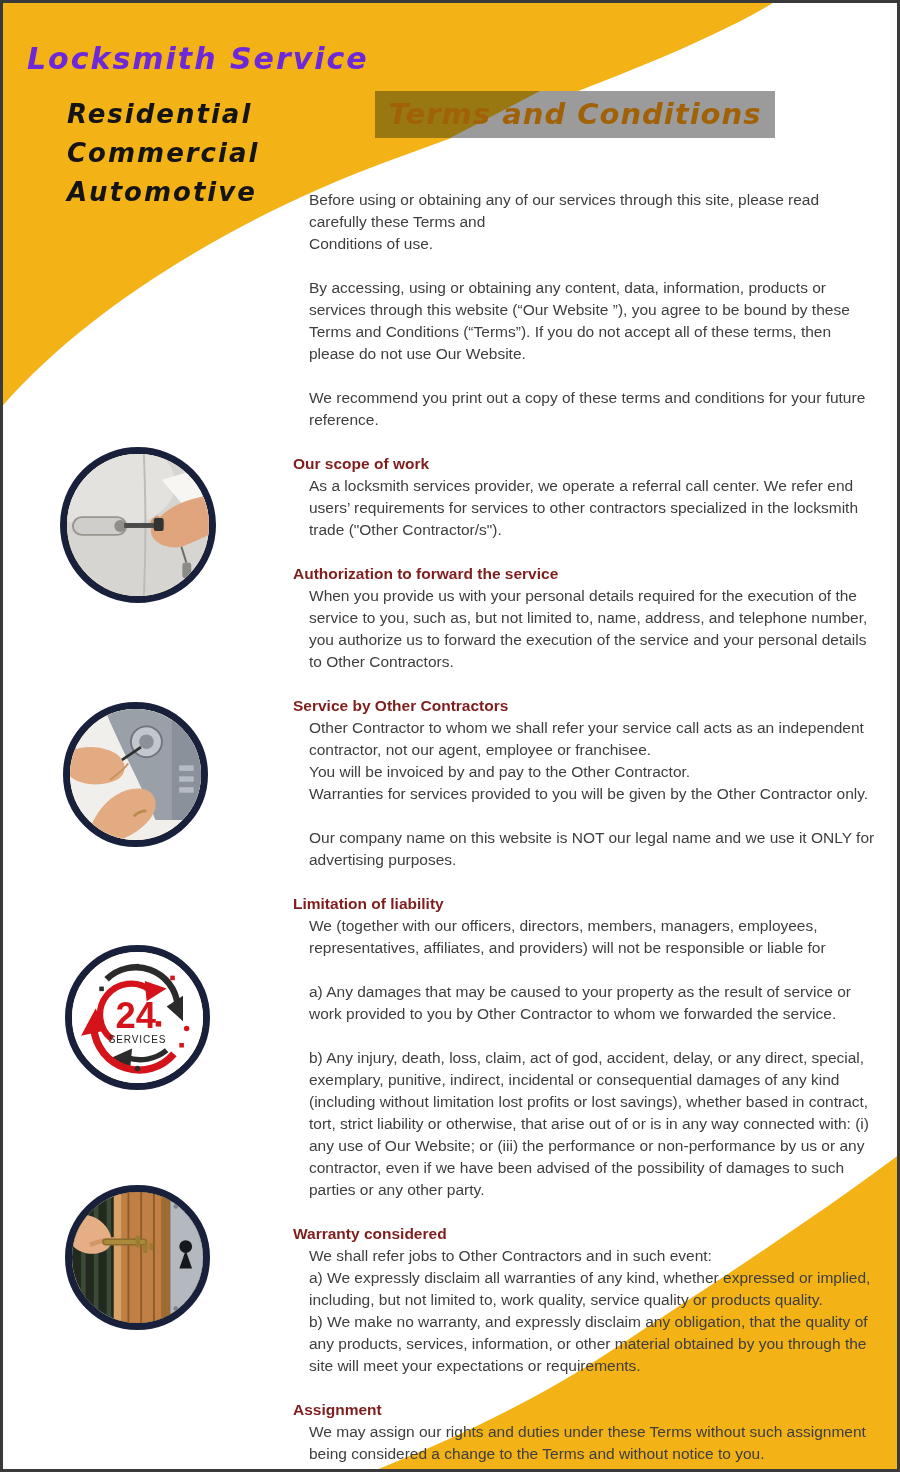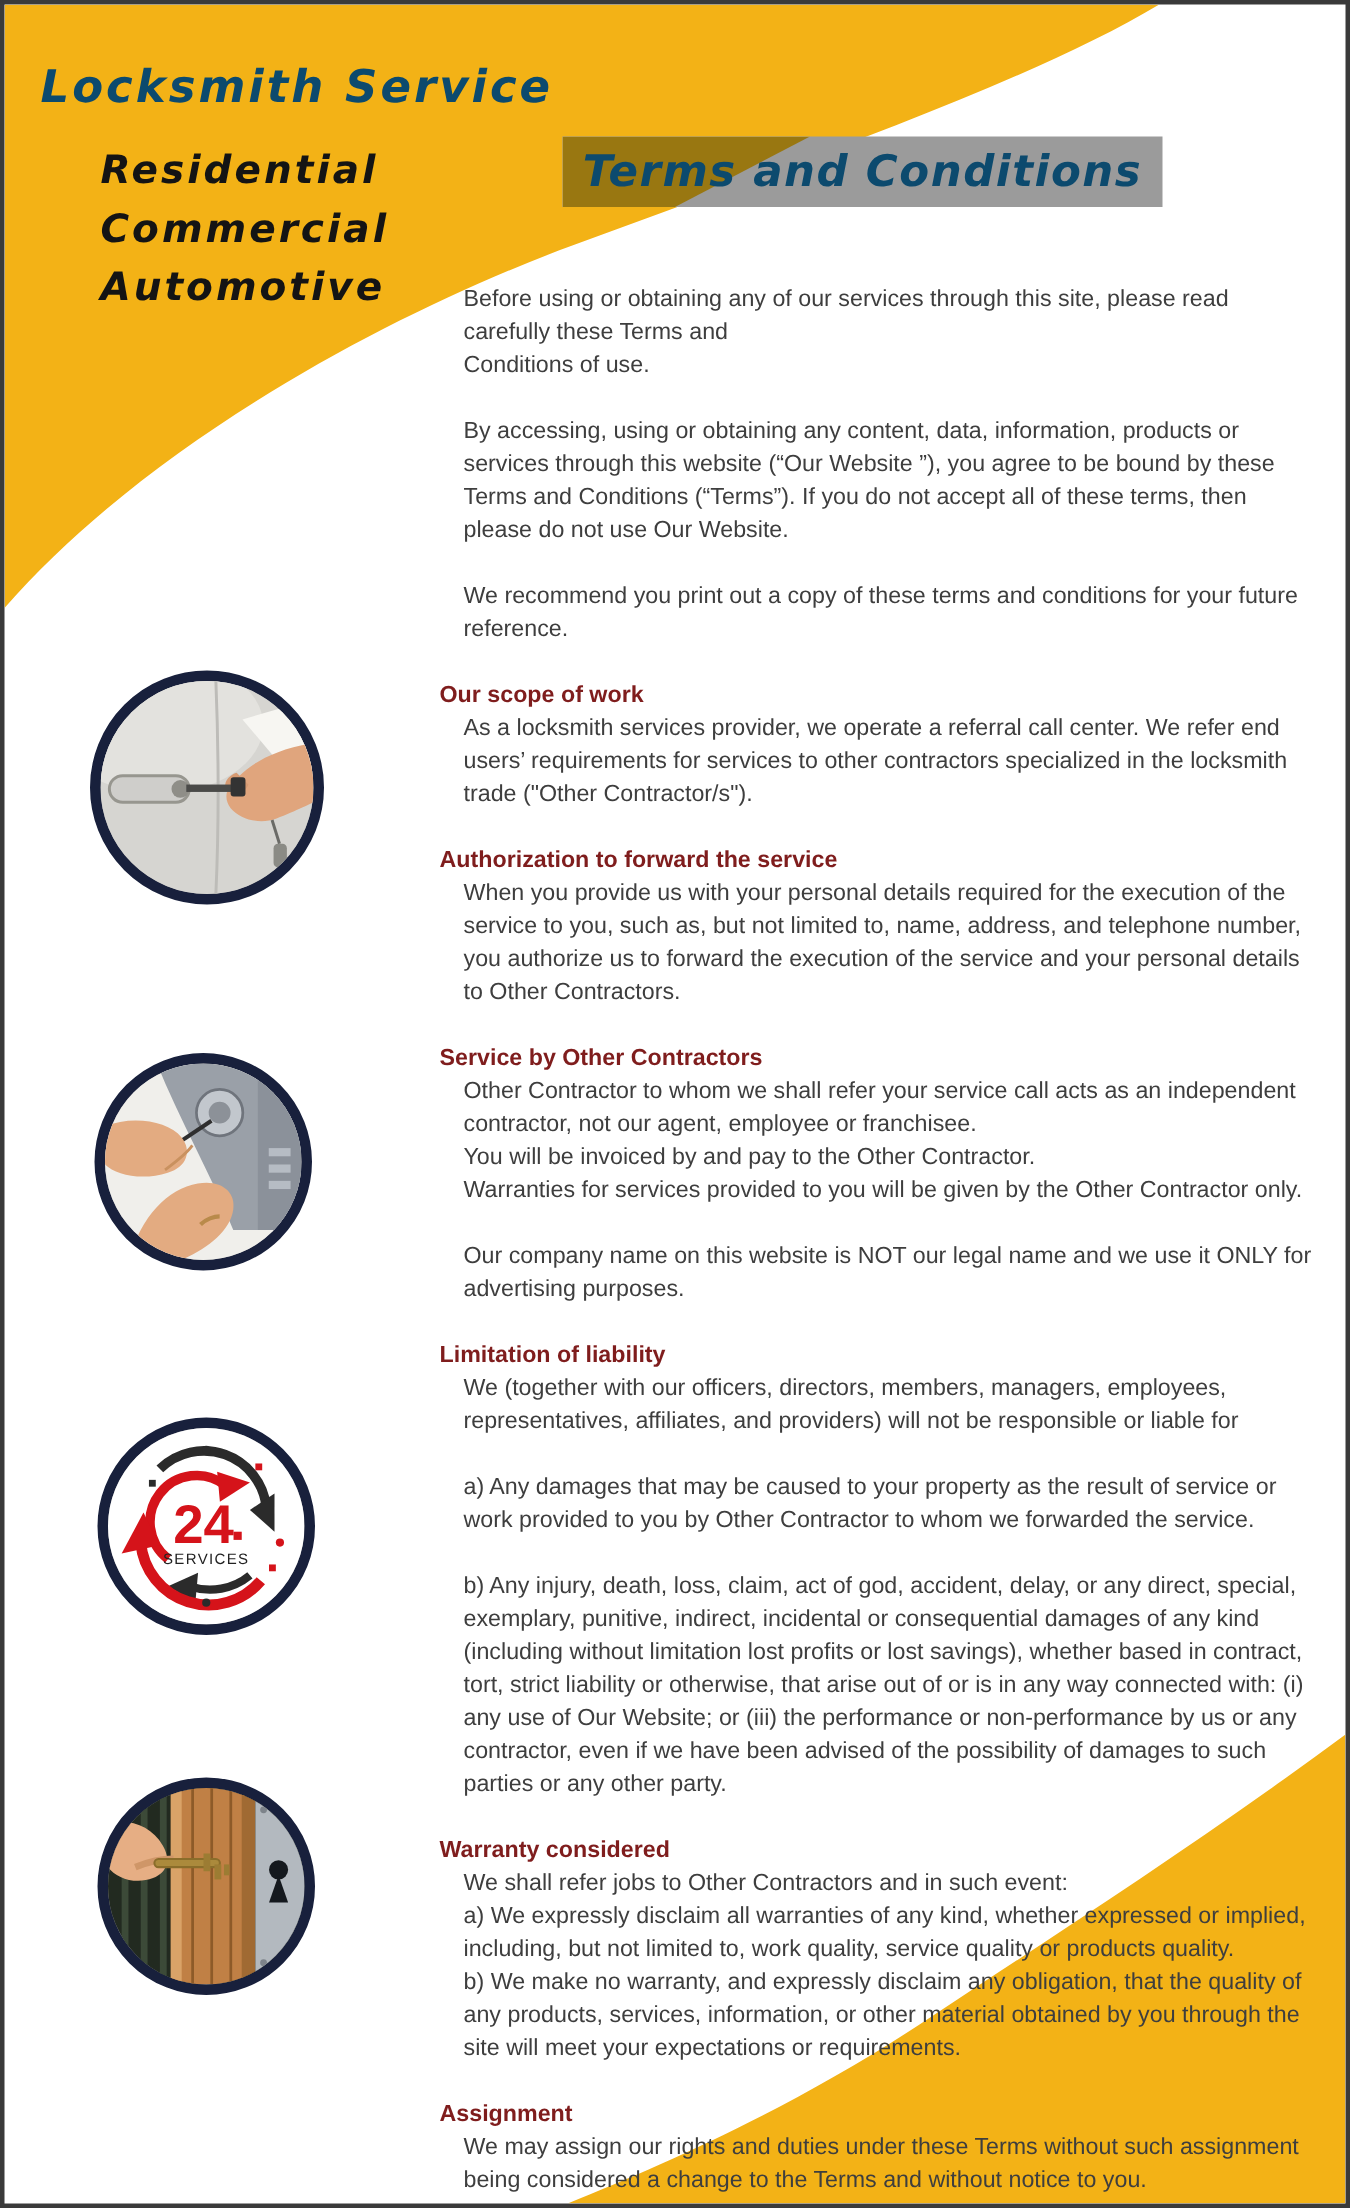--- a/index.html
+++ b/index.html
@@ -5,47 +5,47 @@
   html,body{margin:0;padding:0;background:#e8e8e8;}
   .page{
     position:relative;width:900px;height:1472px;box-sizing:border-box;
     background:#ffffff;border:3px solid #3a3a3a;overflow:hidden;
     font-family:"Liberation Sans",sans-serif;
   }
   .bg-svg{position:absolute;left:0;top:0;width:100%;height:100%;}
 
   
   .brand{
-    position:absolute;left:24px;top:38px;color:#0c4a6e;
+    position:absolute;left:24px;top:38px;color:#6d28d9;
     font-family:"DejaVu Sans",sans-serif;font-style:italic;font-weight:bold;
     font-size:30px;letter-spacing:2px;
   }
   .service-list{position:absolute;left:64px;top:92px;}
   .service-item{
     font-family:"DejaVu Sans",sans-serif;font-style:italic;font-weight:bold;
     font-size:26px;line-height:39px;color:#141414;letter-spacing:2px;
   }
 
   
   .banner{position:absolute;left:372px;top:88px;width:400px;height:47px;}
   .banner-gray{position:absolute;inset:0;background:#9b9b9b;}
   .banner-olive{
     position:absolute;inset:0;background:#997711;
     clip-path:polygon(0 0,165px 0,75px 100%,0 100%);
   }
   .banner-label{
     position:relative;z-index:2;display:block;width:100%;height:100%;
-    color:#0c4a6e;font-family:"DejaVu Sans",sans-serif;font-style:italic;font-weight:bold;
+    color:#a16207;font-family:"DejaVu Sans",sans-serif;font-style:italic;font-weight:bold;
     font-size:29px;line-height:47px;text-align:center;letter-spacing:1px;
   }
 
   
   .photo{
     position:absolute;border-radius:50%;border:7px solid #18203c;
-    overflow:hidden;background:#a3a3a3;box-sizing:border-box;text-align:center;
+    overflow:hidden;background:#fef9c3;box-sizing:border-box;text-align:center;
   }
   .photo svg{display:block;width:100%;height:100%;}
   #photo-1{left:57px;top:444px;width:156px;height:156px;}
   #photo-2{left:60px;top:699px;width:145px;height:145px;}
   #photo-3{left:62px;top:942px;width:145px;height:145px;}
   #photo-4{left:62px;top:1182px;width:145px;height:145px;}
 
   
   .terms-col{
     position:absolute;left:290px;top:186px;width:582px;

